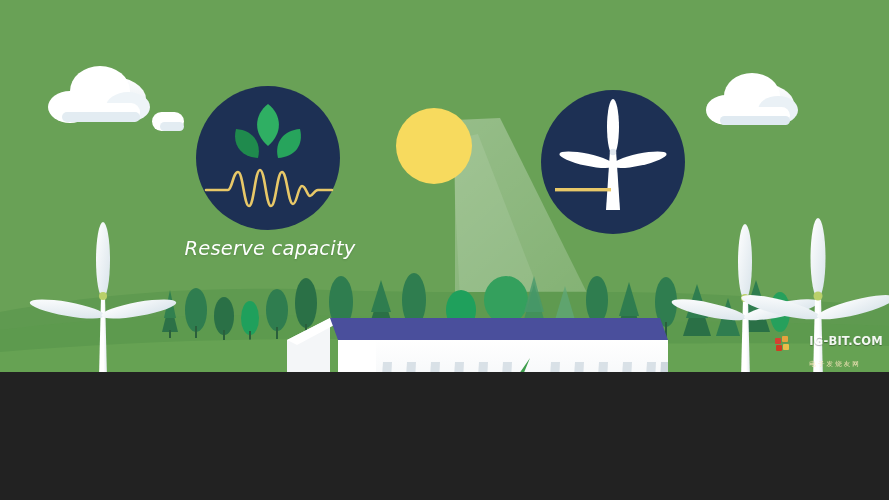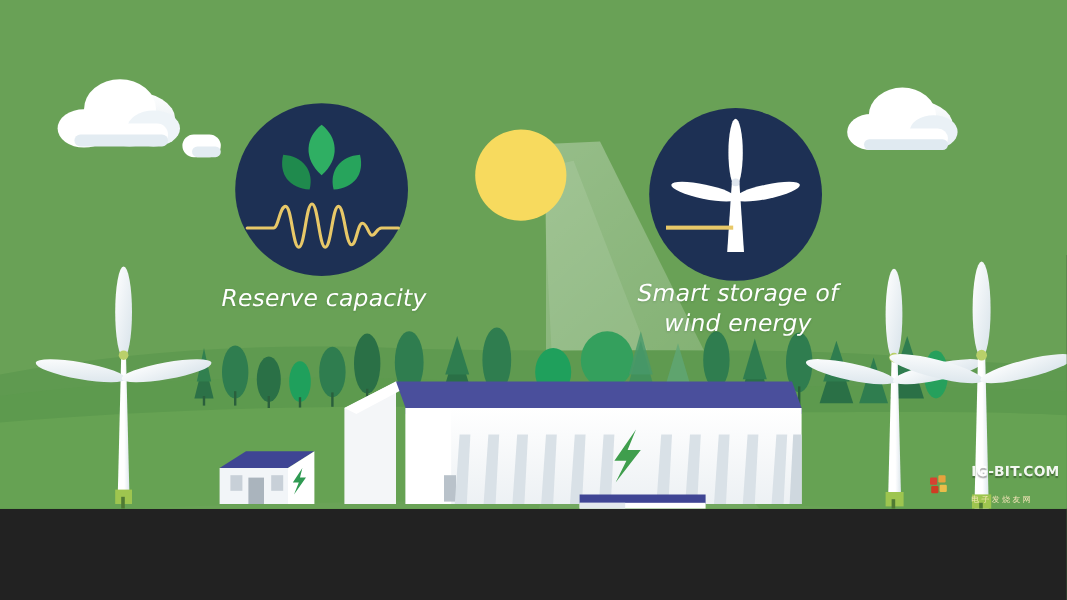--- a/index.html
+++ b/index.html
@@ -1,18 +1,18 @@
 <!DOCTYPE html>
 <html><head>
 <meta charset="utf-8">
 <style>
   html,body{margin:0;padding:0;background:#222;}
   #scene{
     position:relative;
-    width:889px;height:424px;
+    width:889px;height:372px;
     overflow:hidden;
     font-family:"DejaVu Sans", sans-serif;
     background:#69a156;
   }
   #scene svg.layer{position:absolute;left:0;top:0;width:889px;height:500px;}
   .cap{
     position:absolute;
     color:#ffffff;
     font-family:"DejaVu Sans", sans-serif;
     font-style:italic;
@@ -23,21 +23,21 @@
     white-space:pre-line;
     text-shadow:0 1px 2px rgba(30,70,30,0.20);
     pointer-events:none;
   }
   #cap-left{left:150px;top:236px;width:240px;}
   #cap-right{left:490px;top:232px;width:250px;}
 
   
   #watermark{
     position:absolute;right:6px;bottom:5px;
-    display:flex;align-items:center;gap:18px;
+    display:flex;gap:18px;
     opacity:.92;
   }
   #wm-mark{
     width:16px;height:16px;position:relative;flex:0 0 auto;
   }
   #wm-mark i{position:absolute;display:block;border-radius:1px;}
   #wm-text{display:flex;flex-direction:column;line-height:1;}
   #wm-main{
     font-family:"DejaVu Sans", sans-serif;
     font-weight:bold;font-size:11.5px;color:#ffffff;letter-spacing:.2px;
@@ -318,22 +318,20 @@
           <ellipse cx="24" cy="13" rx="28" ry="6" transform="rotate(-12)" fill="#ffffff"></ellipse>
           <circle cx="0" cy="0" r="3.2" fill="#dfe6ee"></circle>
         </g>
         <rect x="555" y="188" width="56" height="3.4" fill="#e8c868"></rect>
       </g>
     </g>
   </svg>
 
   <div class="cap" id="cap-left">Reserve capacity</div>
 
-  <div class="cap" id="cap-right">Smart storage of
-wind energy</div>
 
   <div id="watermark">
     <span id="wm-mark">
       <i style="left:0;top:2px;width:6px;height:6px;background:#e03a2f;"></i>
       <i style="left:7px;top:0;width:6px;height:6px;background:#f2a33c;"></i>
       <i style="left:1px;top:9px;width:6px;height:6px;background:#d8341f;"></i>
       <i style="left:8px;top:8px;width:6px;height:6px;background:#f6c04a;"></i>
     </span>
     <span id="wm-text">
       <span id="wm-main">IG-BIT.COM</span>

